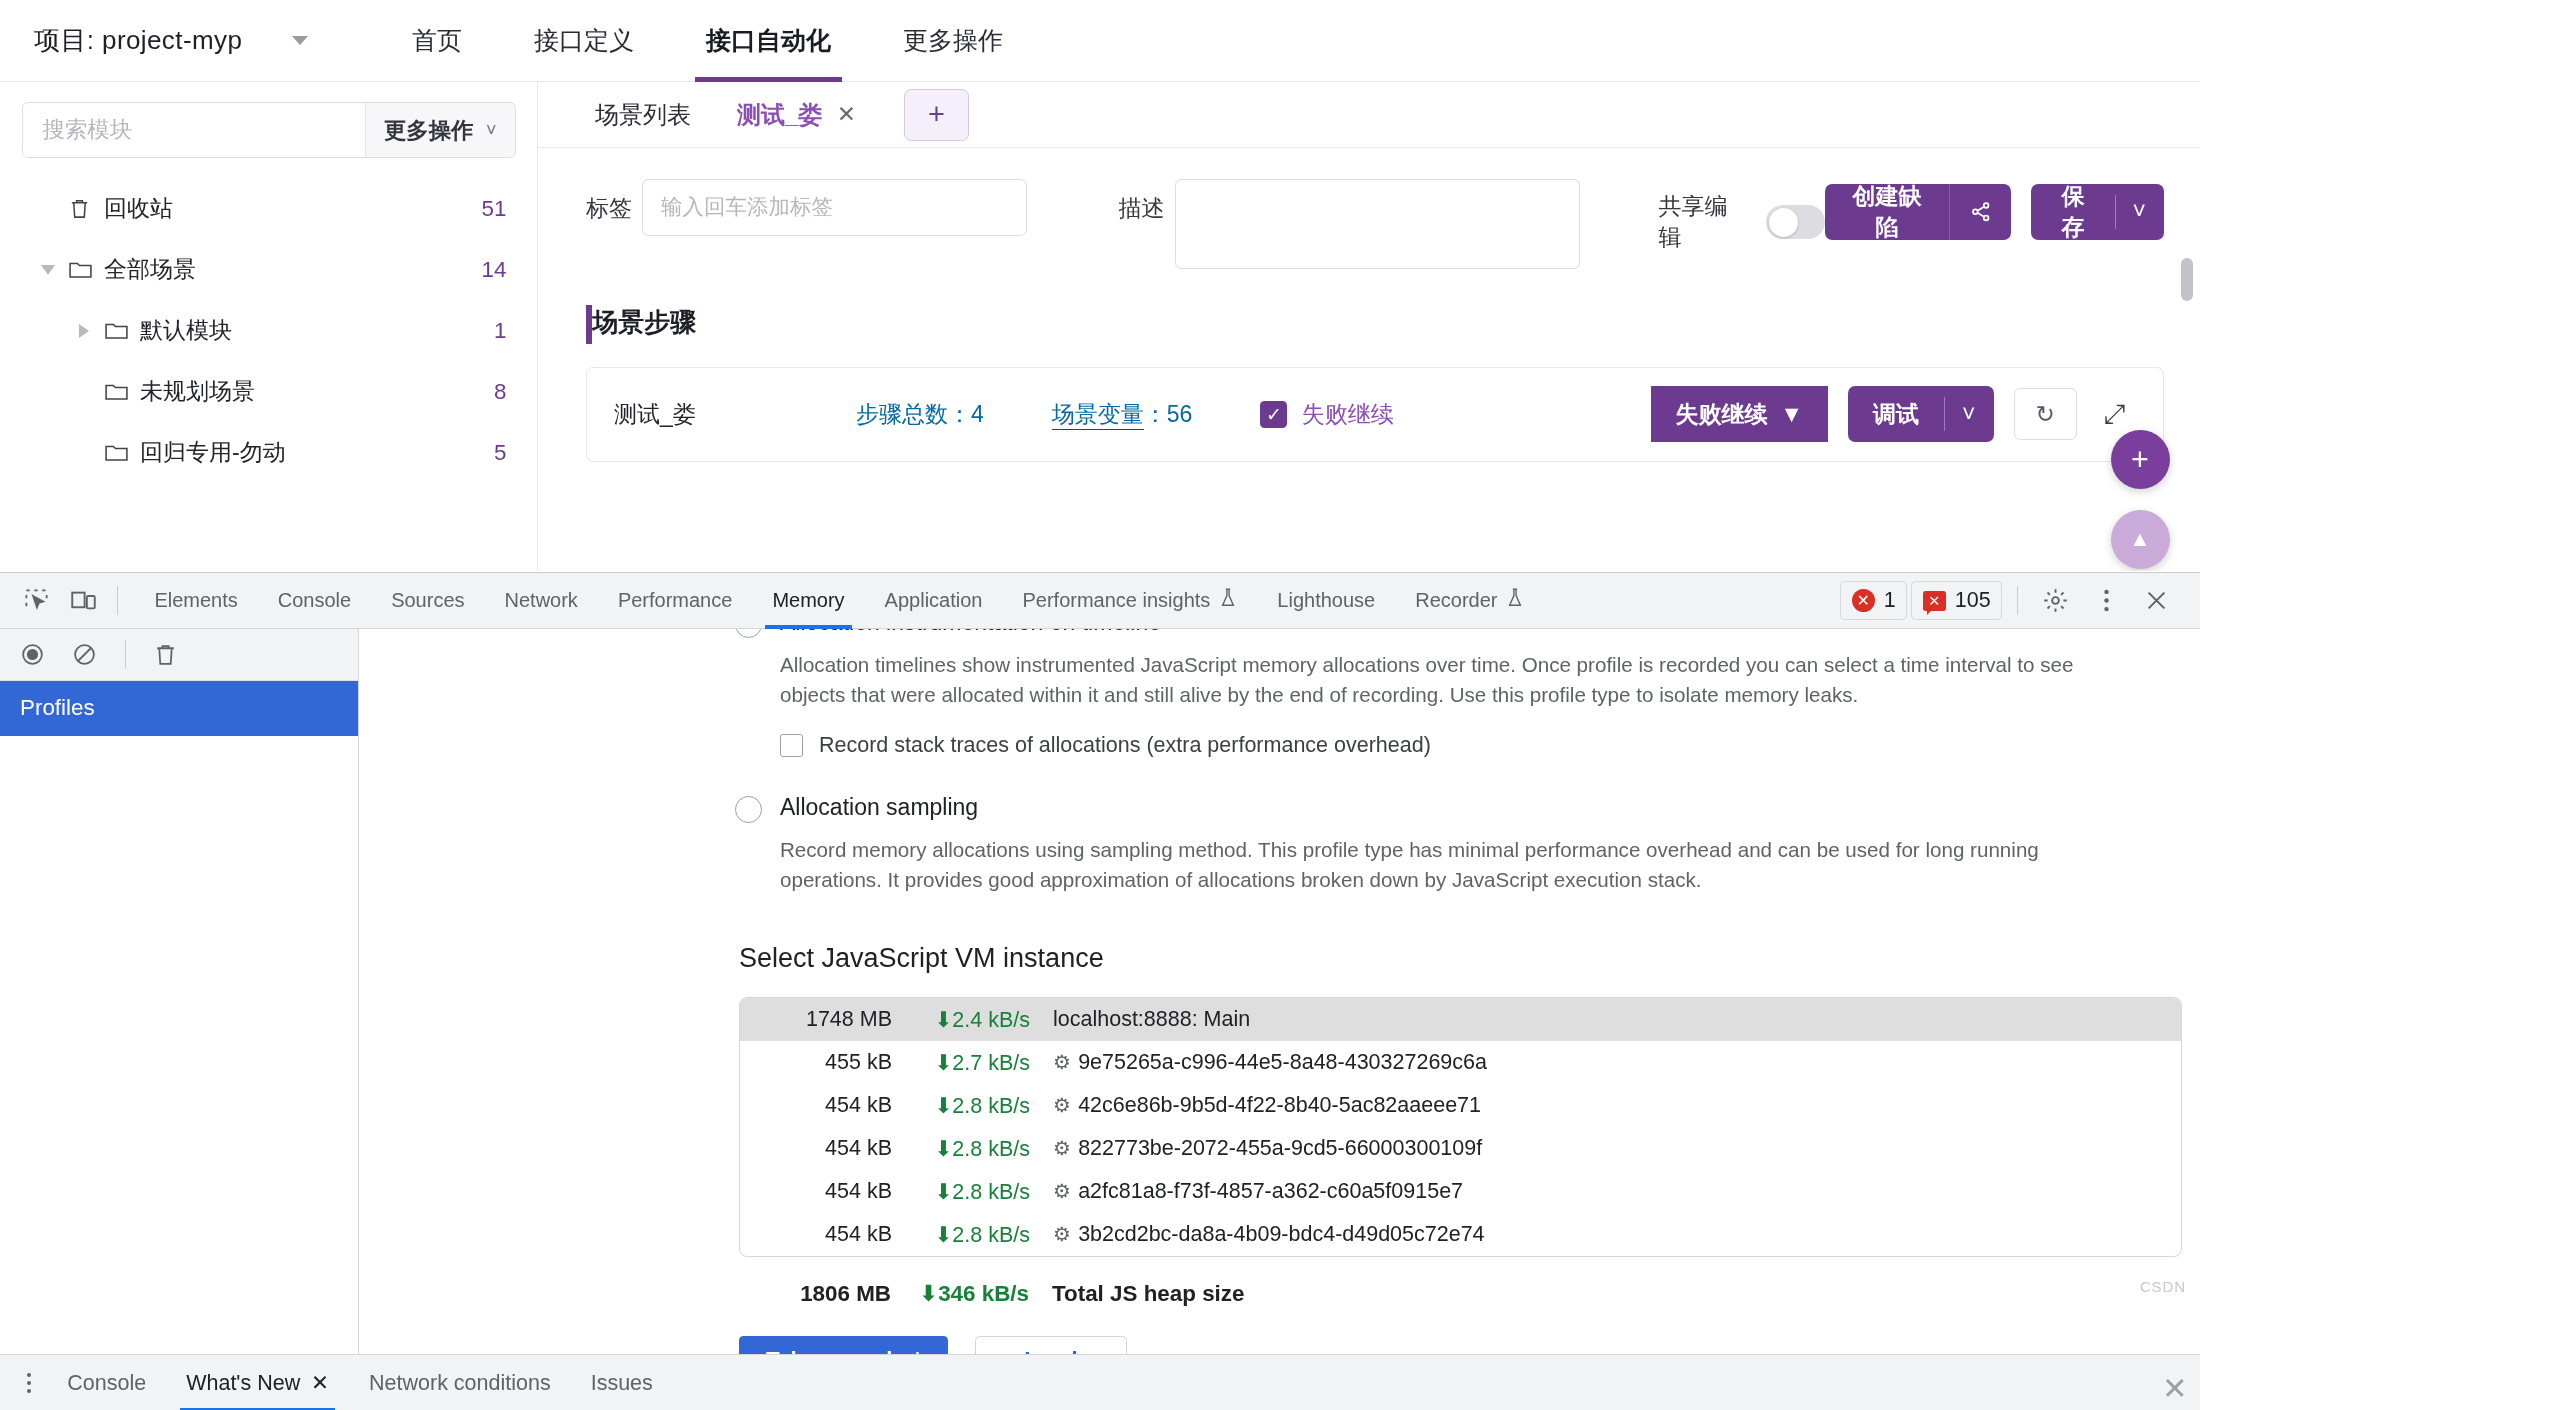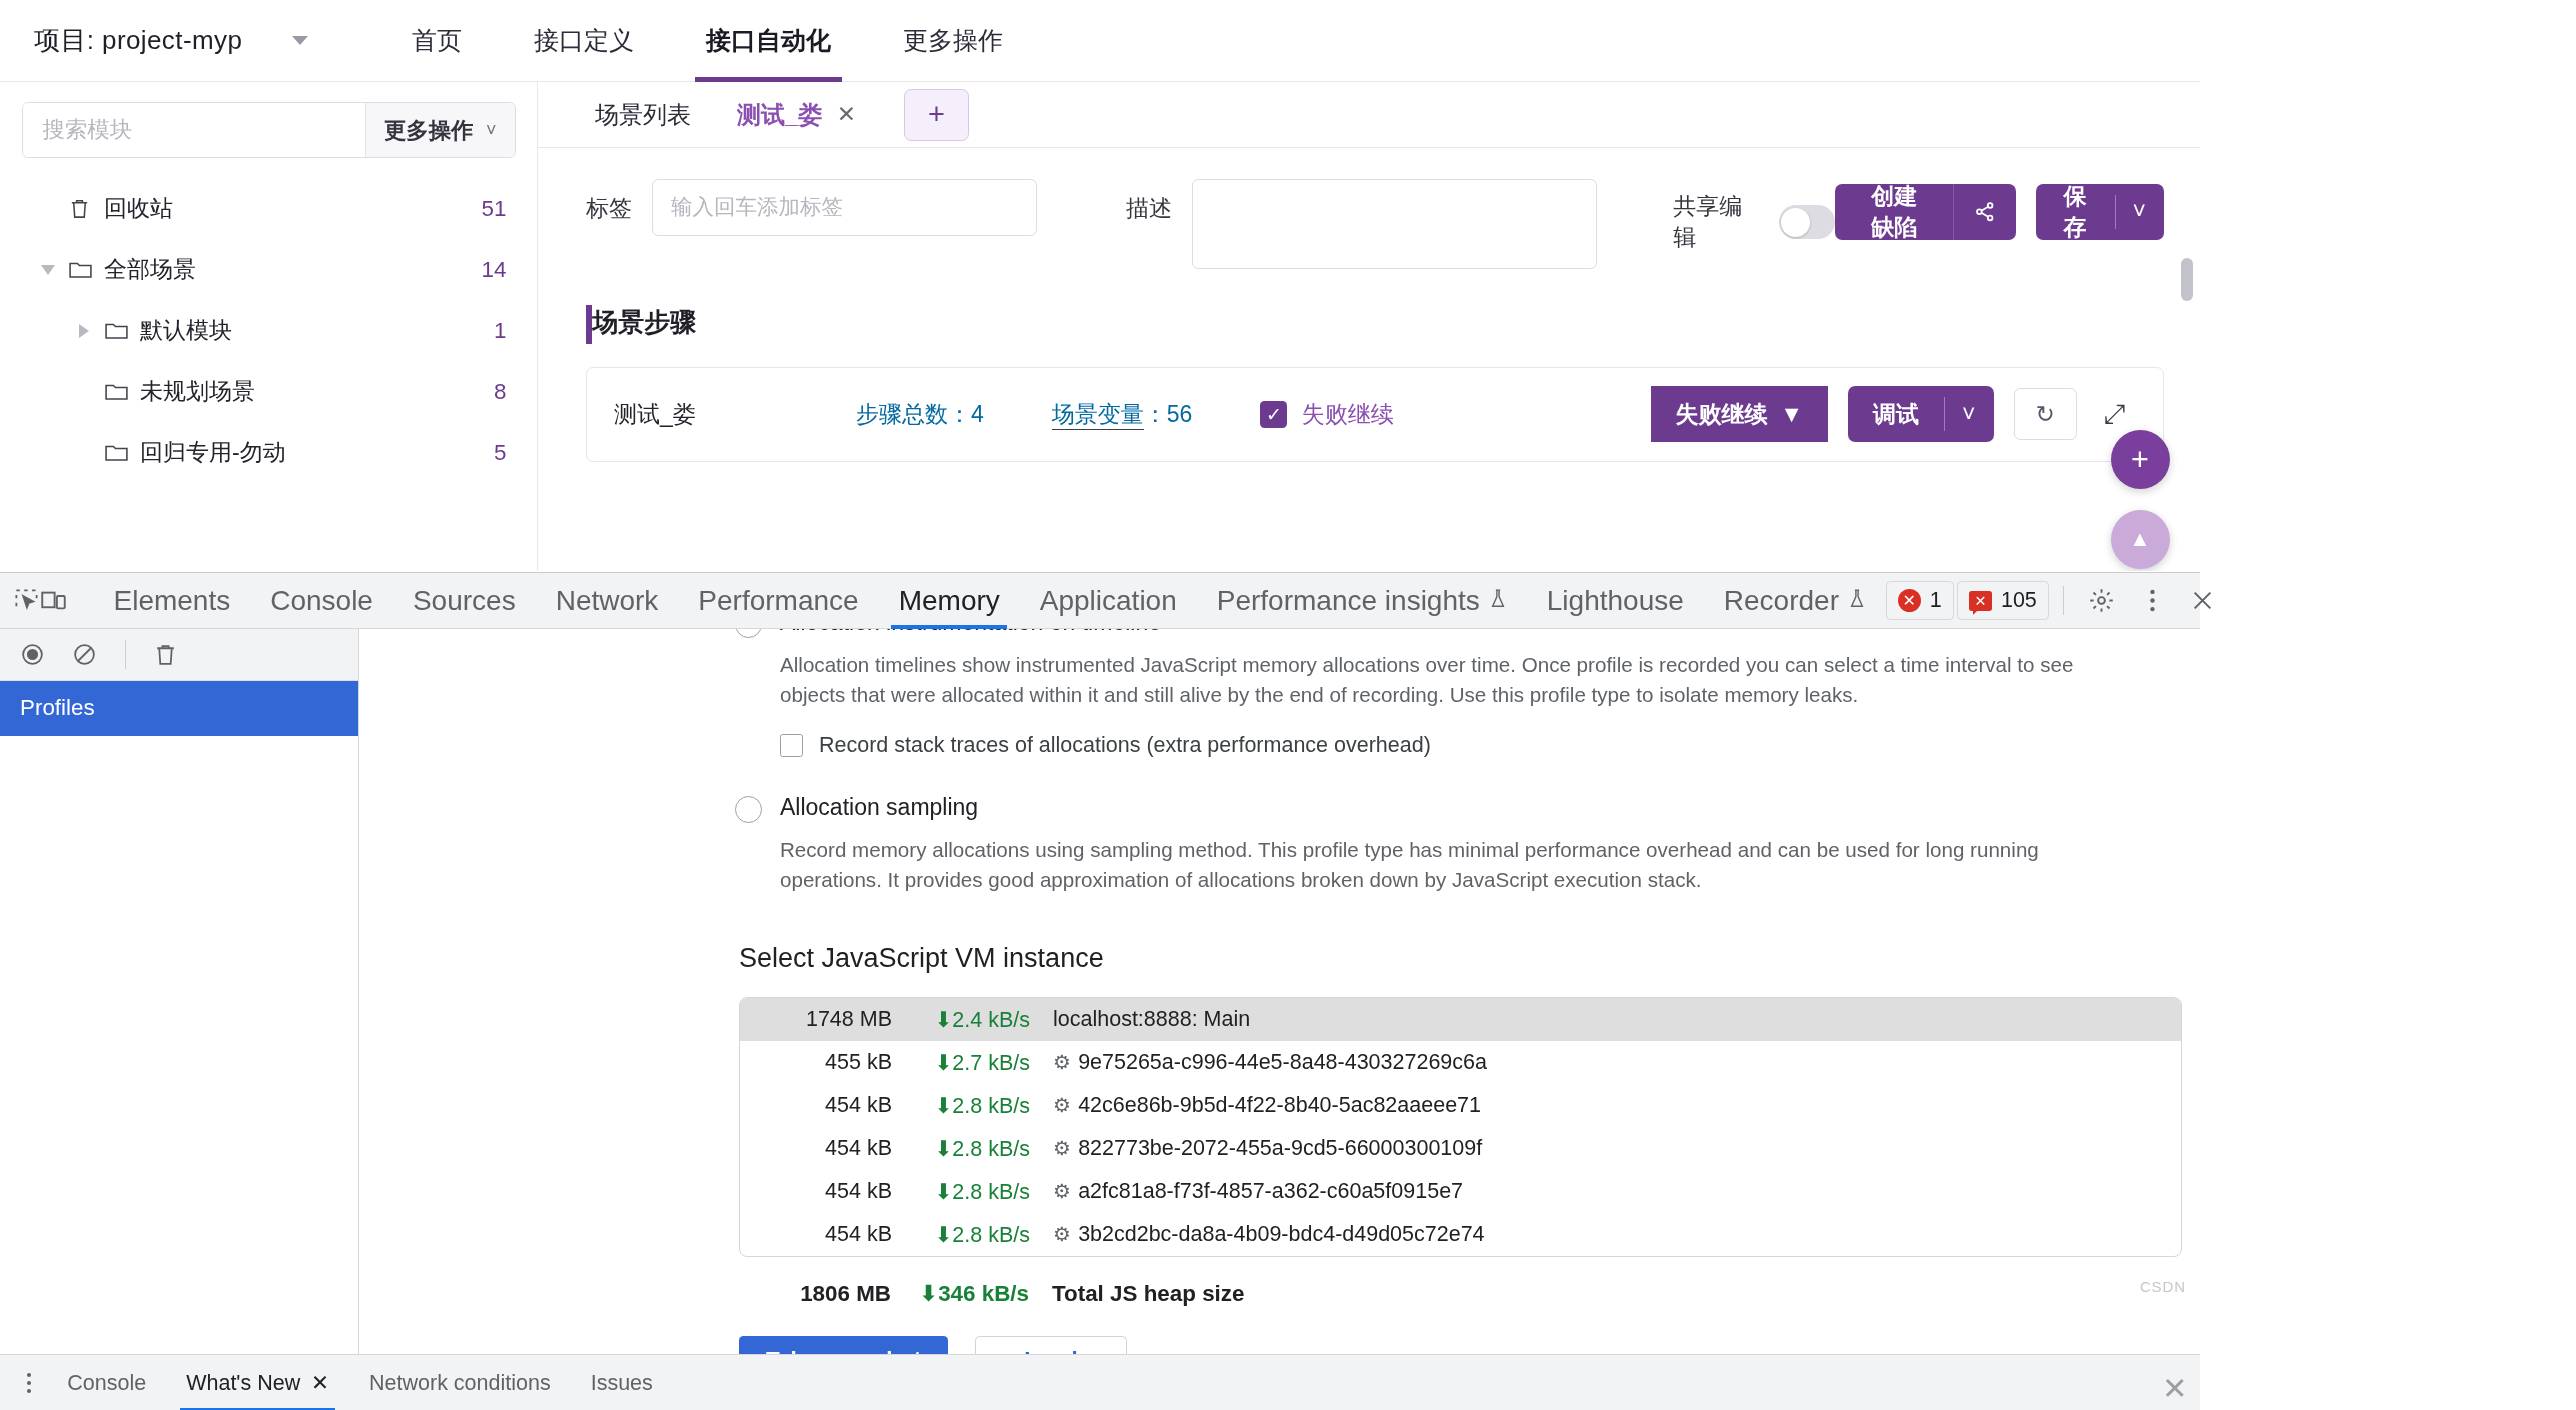--- a/index.html
+++ b/index.html
@@ -136,21 +136,21 @@
     border: 0.9px solid #d9c6e6; background: #f5eefb; border-radius: 7.2px;
     display: flex; align-items: center; justify-content: center;
     font-size: 29px; color: #6a3e8a; cursor: pointer;
   }
 
   .formarea { position: relative; padding: 30.5px 0 0 0; }
   .formrow {
     display: flex; align-items: flex-start;
     padding: 0 36px 0 48px; gap: 0;
   }
-  .fld { display: flex; align-items: flex-start; gap: 20px; }
+  .fld { display: flex; align-items: flex-start; gap: 10px; }
   .fld-label { font-size: 23px; color: #36363f; padding-top: 14.3px; white-space: nowrap; }
   .tag-input {
     width: 385px; height: 57px;
     border: 0.9px solid #dcdce2; border-radius: 6.3px;
     padding: 0 18px; font-size: 21.5px; color: #2b2b33; outline: none;
     font-family: inherit; background: #fff;
   }
   .tag-input::placeholder { color: #b6b6bf; }
   .desc-area {
     width: 405px; height: 90px;
@@ -255,21 +255,21 @@
   .dt-icon-btn {
     width: 47px; height: 47px;
     display: flex; align-items: center; justify-content: center;
     cursor: pointer; color: #5f6368;
   }
   .dt-sep { width: 0.9px; height: 29px; background: #cdcdcd; margin: 0 10.8px; }
   .dt-tabs { display: flex; align-items: center; height: 56px; margin-left: 5.4px; }
   .dt-tab {
     position: relative; height: 56px;
     display: flex; align-items: center; gap: 9px;
-    padding: 0 20px; font-size: 28px; color: #5f6368; cursor: pointer;
+    padding: 0 20px; font-size: 20px; color: #5f6368; cursor: pointer;
     white-space: nowrap;
   }
   .dt-tab.active { color: #202124; }
   .dt-tab.active::after {
     content: ""; position: absolute; left: 12.5px; right: 12.5px; bottom: 0;
     height: 3.6px; background: #1a73e8;
   }
   .dt-right { margin-left: auto; display: flex; align-items: center; gap: 3.6px; padding-right: 7.2px; }
   .badge {
     display: flex; align-items: center; gap: 9px;

